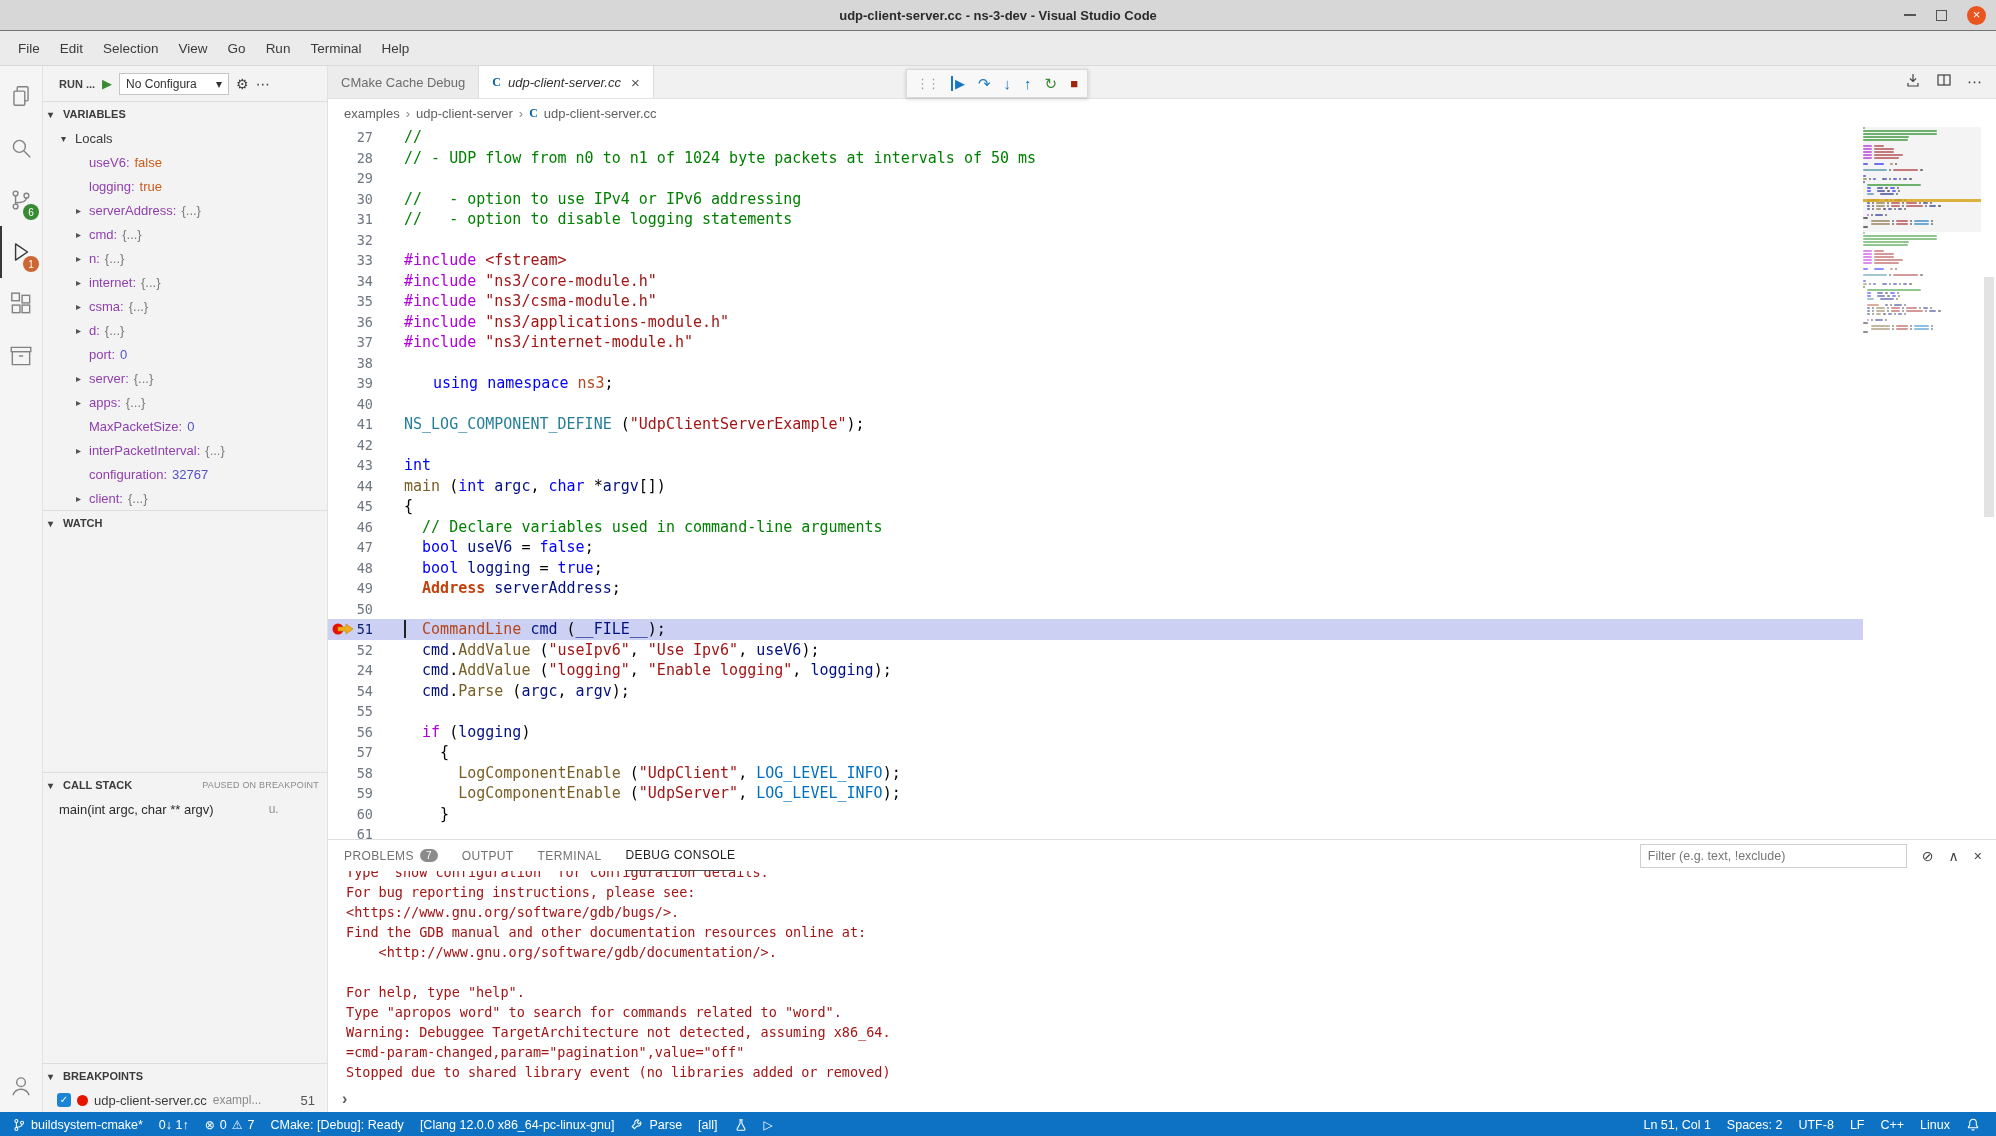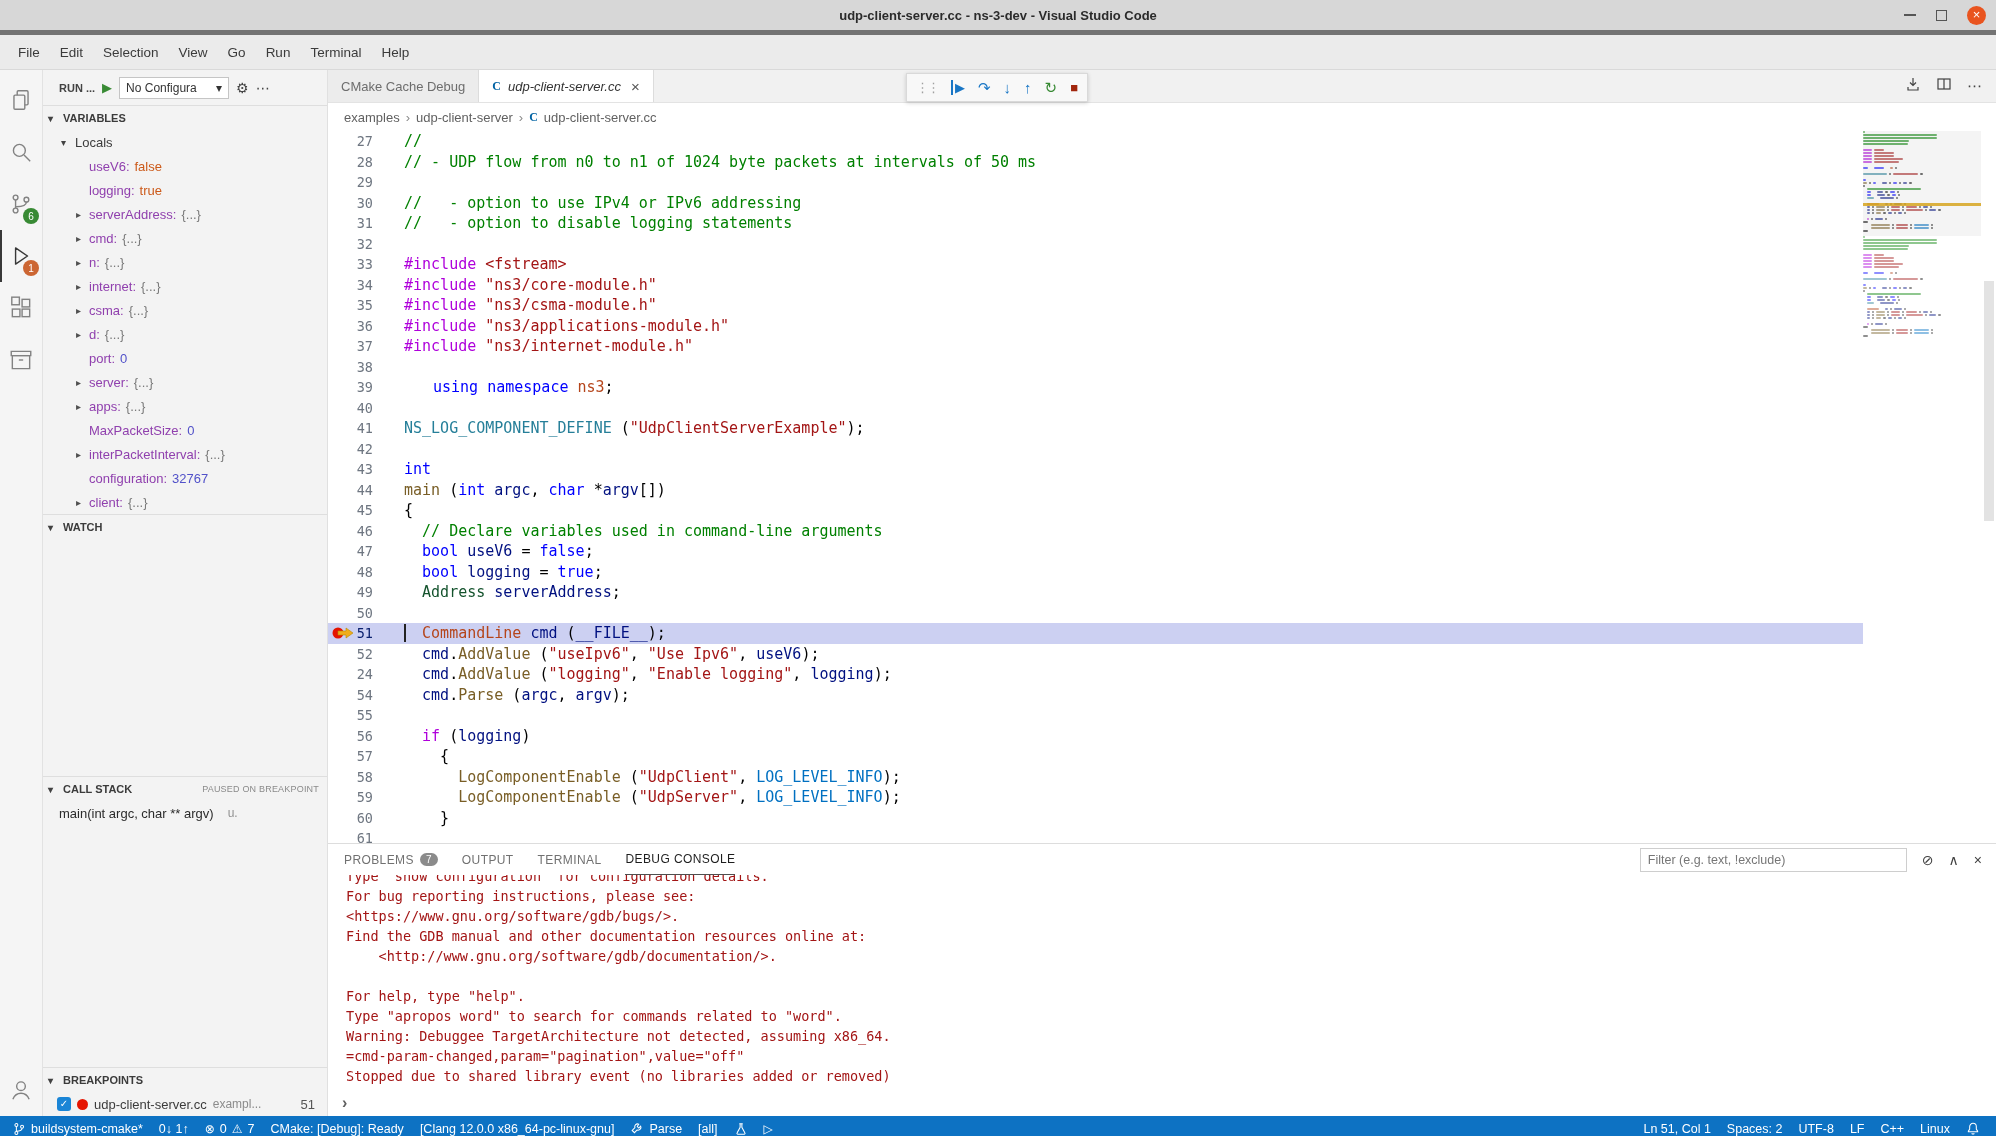--- a/index.html
+++ b/index.html
@@ -1,19 +1,19 @@
 <!DOCTYPE html>
 <html><head>
 <meta charset="utf-8">
 <style>
   html,body{margin:0;padding:0;background:#888;}
   .app{width:1996px;height:1136px;position:relative;overflow:hidden;background:#fff;
        font-family:"Liberation Sans",sans-serif;color:#333;cursor:default;}
   
-  .titlebar{height:30px;background:#d7d7d7;border-bottom:5px solid #737373;display:flex;align-items:center;justify-content:center;position:relative;}
+  .titlebar{height:30px;background:#d7d7d7;border-bottom:1px solid #737373;display:flex;align-items:center;justify-content:center;position:relative;}
   .win-title{font-size:13px;font-weight:bold;color:#2b2b2b;}
   .win-controls{position:absolute;right:10px;top:0;height:100%;display:flex;align-items:center;gap:20px;}
   .wc-min{width:12px;height:1.5px;background:#555;}
   .wc-max{width:11px;height:11px;border:1.5px solid #555;box-sizing:border-box;}
   .wc-close{width:19px;height:19px;border-radius:50%;background:#e9541f;color:#fff;font-size:13px;line-height:18px;text-align:center;}
   
   .menubar{height:34px;background:#ebebeb;border-bottom:1px solid #d9d9d9;display:flex;align-items:stretch;padding-left:8px;}
   .menu-item{padding:0 10px;font-size:13.5px;color:#3b3b3b;display:flex;align-items:center;}
   
   .main{display:flex;height:1046px;}
@@ -42,21 +42,21 @@
   .var-row.noexp{padding-left:46px;}
   .twistie{width:13px;font-size:10px;color:#505050;}
   .var-name{color:#9040ae;}
   .var-name::after{content:":";}
   .var-value{margin-left:5px;}
   .v-bool{color:#cc5a1a;} .v-num{color:#5151c9;} .v-obj{color:#7a7a7a;}
   .vars-section{flex:0 0 auto;}
   .watch-section{flex:1 1 auto;}
   .callstack-section{flex:0 0 290px;}
   .bp-section{flex:0 0 46px;}
-  .frame-row{height:24px;display:flex;align-items:center;padding-left:16px;color:#2b2b2b;}
+  .frame-row{height:24px;display:flex;align-items:center;padding-left:16px;color:#2b2b2b;gap:41px;}
   .frame-detail{margin-left:14px;color:#919191;font-size:12px;}
   .bp-row{height:24px;display:flex;align-items:center;padding-left:14px;gap:6px;}
   .bp-check{width:14px;height:14px;background:#1a85d6;border-radius:3px;color:#fff;font-size:10px;line-height:14px;text-align:center;}
   .bp-dot{width:11px;height:11px;border-radius:50%;background:#e51400;}
   .bp-path{color:#8b8b8b;font-size:12px;}
   .bp-line{margin-left:auto;padding-right:12px;color:#555;}
   
   .editor-col{flex:1;min-width:0;display:flex;flex-direction:column;background:#fff;}
   .tabbar{height:32px;flex:0 0 32px;background:#f1f1f1;display:flex;position:relative;border-bottom:1px solid #e3e3e3;}
   .tab{display:flex;align-items:center;gap:7px;padding:0 13px;font-size:13px;color:#6d6d6d;background:#ececec;border-right:1px solid #dcdcdc;}
@@ -452,21 +452,21 @@
             <div class="code-line">
               <span class="gutter">47</span>
               <span class="line-text"><span class="tok" style="color: rgb(0, 0, 0);">  </span><span class="tok" style="color: rgb(0, 0, 255);">bool</span><span class="tok" style="color: rgb(0, 0, 0);"> </span><span class="tok" style="color: rgb(0, 16, 128);">useV6</span><span class="tok" style="color: rgb(0, 0, 0);"> = </span><span class="tok" style="color: rgb(0, 0, 255);">false</span><span class="tok" style="color: rgb(0, 0, 0);">;</span></span>
             </div>
             <div class="code-line">
               <span class="gutter">48</span>
               <span class="line-text"><span class="tok" style="color: rgb(0, 0, 0);">  </span><span class="tok" style="color: rgb(0, 0, 255);">bool</span><span class="tok" style="color: rgb(0, 0, 0);"> </span><span class="tok" style="color: rgb(0, 16, 128);">logging</span><span class="tok" style="color: rgb(0, 0, 0);"> = </span><span class="tok" style="color: rgb(0, 0, 255);">true</span><span class="tok" style="color: rgb(0, 0, 0);">;</span></span>
             </div>
             <div class="code-line">
               <span class="gutter">49</span>
-              <span class="line-text"><span class="tok" style="color: rgb(0, 0, 0);">  </span><span class="tok" style="color: #14532d;">Address</span><span class="tok" style="color: rgb(0, 0, 0);"> </span><span class="tok" style="color: rgb(0, 16, 128);">serverAddress</span><span class="tok" style="color: rgb(0, 0, 0);">;</span></span>
+              <span class="line-text"><span class="tok" style="color: rgb(0, 0, 0);">  </span><span class="tok" style="color: #c2410c; font-weight: bold;">Address</span><span class="tok" style="color: rgb(0, 0, 0);"> </span><span class="tok" style="color: rgb(0, 16, 128);">serverAddress</span><span class="tok" style="color: rgb(0, 0, 0);">;</span></span>
             </div>
             <div class="code-line">
               <span class="gutter">50</span>
               <span class="line-text"></span>
             </div>
             <div class="code-line cur" style="background: rgb(204, 208, 242);">
               <span class="gutter">51</span>
               <span class="bp-arrow"><svg viewBox="0 0 22 14" width="22" height="14">
                   <circle cx="6" cy="7" r="5.5" fill="#e51400"></circle>
                   <path d="M6 5h8V2l7 5-7 5V9H6z" fill="#f0ad1d" stroke="#b98a00" stroke-width="0.6"></path>

